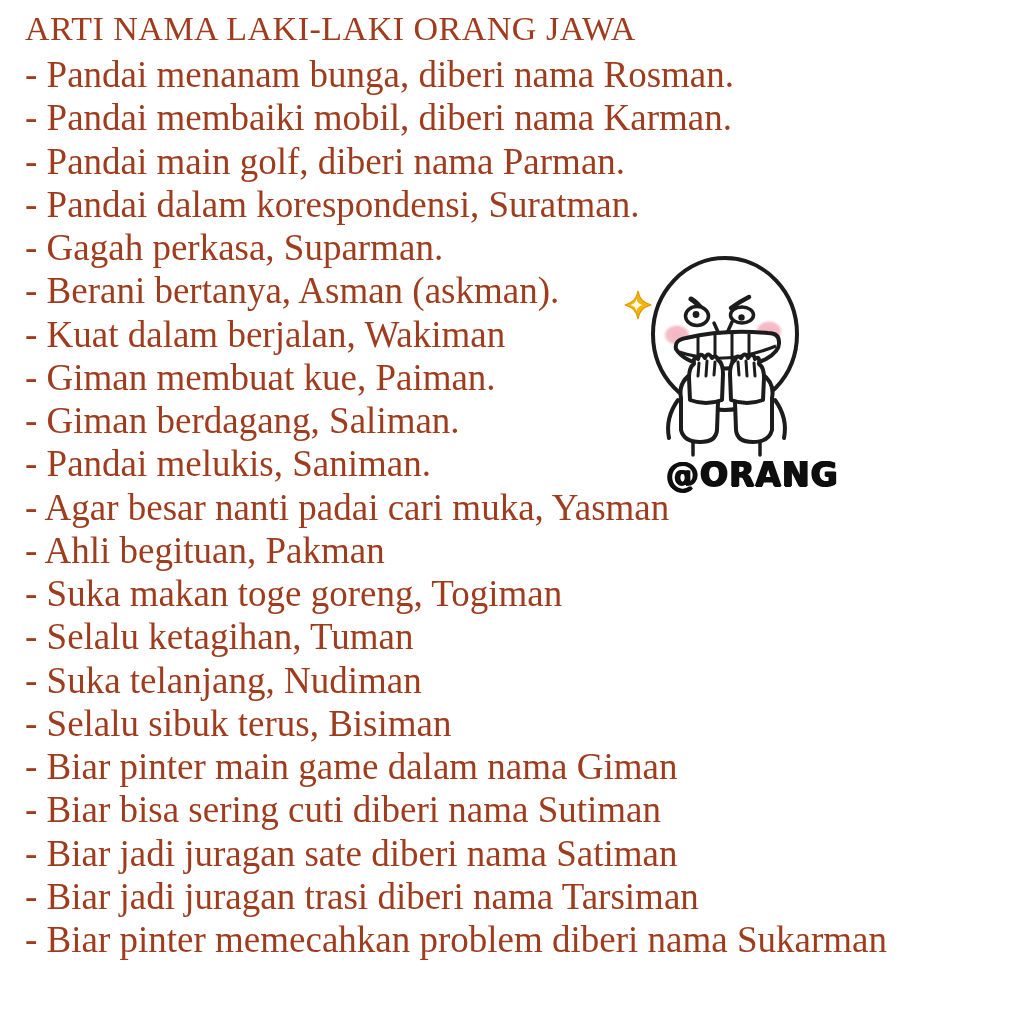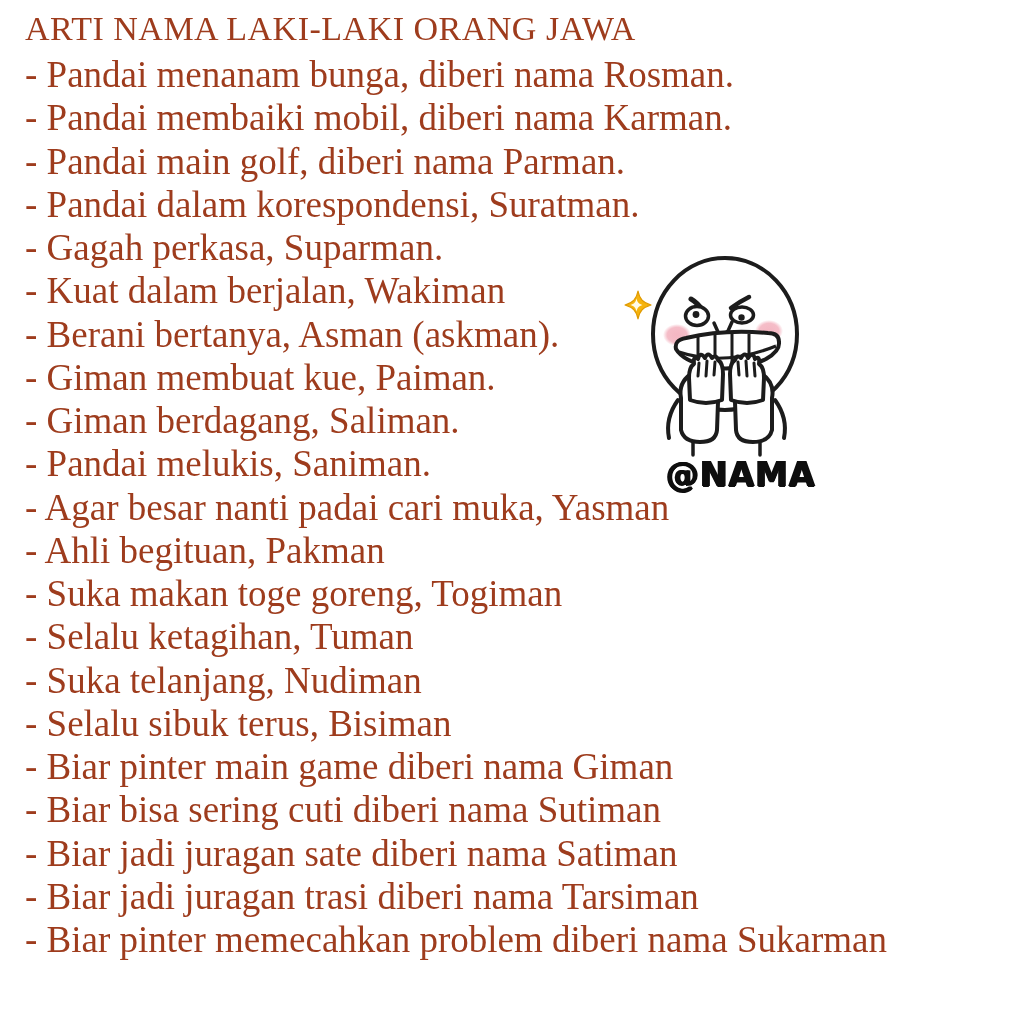--- a/index.html
+++ b/index.html
@@ -69,32 +69,32 @@
 <div class="canvas">
 
   <div class="title">ARTI NAMA LAKI-LAKI ORANG JAWA</div>
 
   <div class="list">
     <div class="line">- Pandai menanam bunga, diberi nama Rosman.</div>
     <div class="line">- Pandai membaiki mobil, diberi nama Karman.</div>
     <div class="line">- Pandai main golf, diberi nama Parman.</div>
     <div class="line">- Pandai dalam korespondensi, Suratman.</div>
     <div class="line">- Gagah perkasa, Suparman.</div>
+    <div class="line">- Berani bertanya, Asman (askman).</div>
     <div class="line">- Kuat dalam berjalan, Wakiman</div>
-    <div class="line">- Berani bertanya, Asman (askman).</div>
     <div class="line">- Giman membuat kue, Paiman.</div>
     <div class="line">- Giman berdagang, Saliman.</div>
     <div class="line">- Pandai melukis, Saniman.</div>
     <div class="line">- Agar besar nanti padai cari muka, Yasman</div>
     <div class="line">- Ahli begituan, Pakman</div>
     <div class="line">- Suka makan toge goreng, Togiman</div>
     <div class="line">- Selalu ketagihan, Tuman</div>
     <div class="line">- Suka telanjang, Nudiman</div>
     <div class="line">- Selalu sibuk terus, Bisiman</div>
-    <div class="line">- Biar pinter main game diberi nama Giman</div>
+    <div class="line">- Biar pinter main game dalam nama Giman</div>
     <div class="line">- Biar bisa sering cuti diberi nama Sutiman</div>
     <div class="line">- Biar jadi juragan sate diberi nama Satiman</div>
     <div class="line">- Biar jadi juragan trasi diberi nama Tarsiman</div>
     <div class="line">- Biar pinter memecahkan problem diberi nama Sukarman</div>
   </div>
 
   <div class="sticker">
     <svg width="216" height="212" viewBox="0 0 216 212">
       <defs>
         <radialGradient id="cheekGrad" cx="50%" cy="50%" r="50%">
@@ -150,16 +150,16 @@
           <path d="M78,152 L77,130 Q77,119 82,116 Q81,107 86,111 Q88,103 93,110 Q96,103 100,110 Q104,106 106,112 Q111,115 111,126 L110,152 Q94,158 78,152 Z" fill="#ffffff" stroke="#1c1c1c" stroke-width="4" stroke-linejoin="round"></path>
           <path d="M87,115 L86,128" stroke="#1c1c1c" stroke-width="3" stroke-linecap="round"></path>
           <path d="M95,113 L94,128" stroke="#1c1c1c" stroke-width="3" stroke-linecap="round"></path>
           <path d="M103,114 L102,127" stroke="#1c1c1c" stroke-width="3" stroke-linecap="round"></path>
         </g>
         <path d="M81,195 L81,207" stroke="#1c1c1c" stroke-width="3.5" stroke-linecap="round"></path>
         <path d="M148,195 L148,207" stroke="#1c1c1c" stroke-width="3.5" stroke-linecap="round"></path>
       </g>
     </svg>
 
-    <div class="handle">@NAMA</div>
+    <div class="handle">@ORANG</div>
   </div>
 
 </div>
 
 </body></html>

